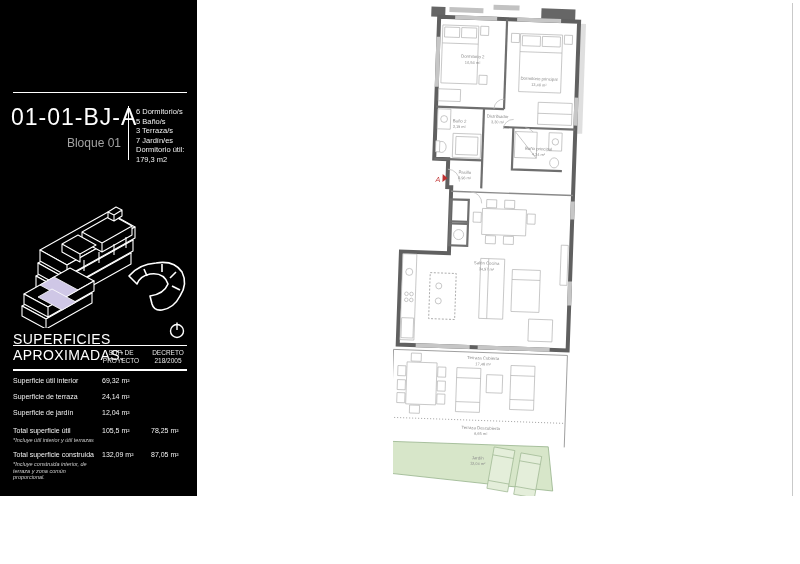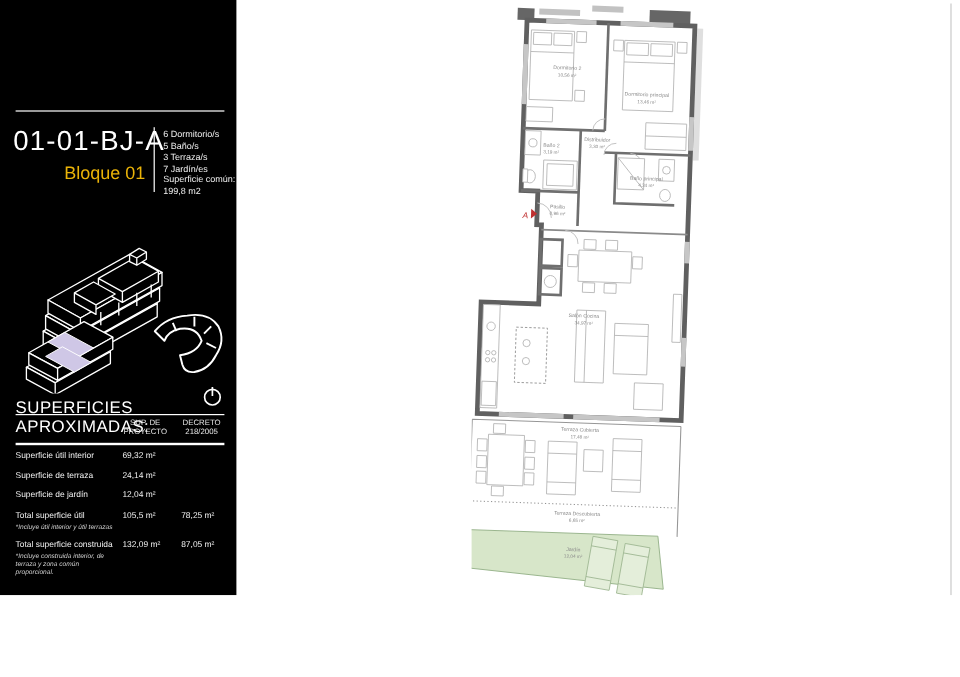--- a/index.html
+++ b/index.html
@@ -4,21 +4,21 @@
 <style>
   html,body{margin:0;padding:0;background:#fff;}
   .page{position:relative;width:800px;height:496px;background:#fff;overflow:hidden;
         font-family:"Liberation Sans",sans-serif;}
   .page-frame{position:absolute;left:4px;top:3px;width:788px;height:556px;
               border-right:1px solid #c9c9c9;border-bottom:1px solid #d4d4d4;pointer-events:none;}
   
   .sidebar{position:absolute;left:0;top:0;width:197px;height:558px;background:#000;color:#fff;}
   .hrule{position:absolute;left:13px;width:174px;height:1px;background:#fff;}
   .unit-code{position:absolute;left:11px;top:104px;font-size:23px;letter-spacing:1px;color:#fff;}
-  .block-label{position:absolute;left:11px;top:136px;width:110px;text-align:right;font-size:15px;color:#eab308;}
+  .block-label{position:absolute;left:11px;top:136px;width:110px;text-align:right;font-size:12px;color:#a3a3a3;}
   .vdivider{position:absolute;left:128px;top:106px;width:1px;height:54px;background:#fff;}
   .features{position:absolute;left:136px;top:107px;font-size:7.5px;line-height:9.5px;color:#f0f0f0;}
   .surf-head{position:absolute;left:13px;top:331px;font-size:14px;letter-spacing:.4px;color:#fff;}
   .tbl-colhead{position:absolute;top:349px;font-size:6.5px;line-height:8px;text-align:center;color:#e6e6e6;}
   .tbl-row-label{position:absolute;left:13px;font-size:7px;color:#f2f2f2;}
   .tbl-val{position:absolute;font-size:7px;color:#f2f2f2;}
   .tbl-note{position:absolute;left:13px;font-size:5.5px;font-style:italic;color:#cfcfcf;line-height:6.5px;}
   .rule2{height:2px;}
   
   .disclaimer{position:absolute;left:258px;top:516px;width:470px;font-size:4.8px;line-height:6px;color:#9a9a9a;}
@@ -49,22 +49,22 @@
     <div class="hrule" style="top:92px"></div>
 
     <div class="unit-code">01-01-BJ-A</div>
     <div class="block-label">Bloque 01</div>
     <div class="vdivider"></div>
     <div class="features">
       <div>6 Dormitorio/s</div>
       <div>5 Baño/s</div>
       <div>3 Terraza/s</div>
       <div>7 Jardín/es</div>
-      <div>Superficie común:</div>
-      <div>199,8  m2</div>
+      <div>Dormitorio útil:</div>
+      <div>179,3  m2</div>
     </div>
 
     <svg class="isoblock" style="position:absolute;left:4px;top:168px" width="200" height="160" viewBox="0 0 200 160">
       <g stroke="#fff" stroke-width="1.1" fill="#000" stroke-linejoin="round">
 
         <path d="M32,108 l68,-38 l27,15 l-68,38 z"></path>
         <path d="M32,108 l27,15 l0,11 l-27,-15 z M59,123 l68,-38 l0,11 l-68,38 z"></path>
         <path d="M34,95 l68,-38 l27,15 l-68,38 z"></path>
         <path d="M34,95 l27,15 l0,11 l-27,-15 z M61,110 l68,-38 l0,11 l-68,38 z"></path>
         <path d="M36,82 l68,-38 l27,15 l-68,38 z"></path>

